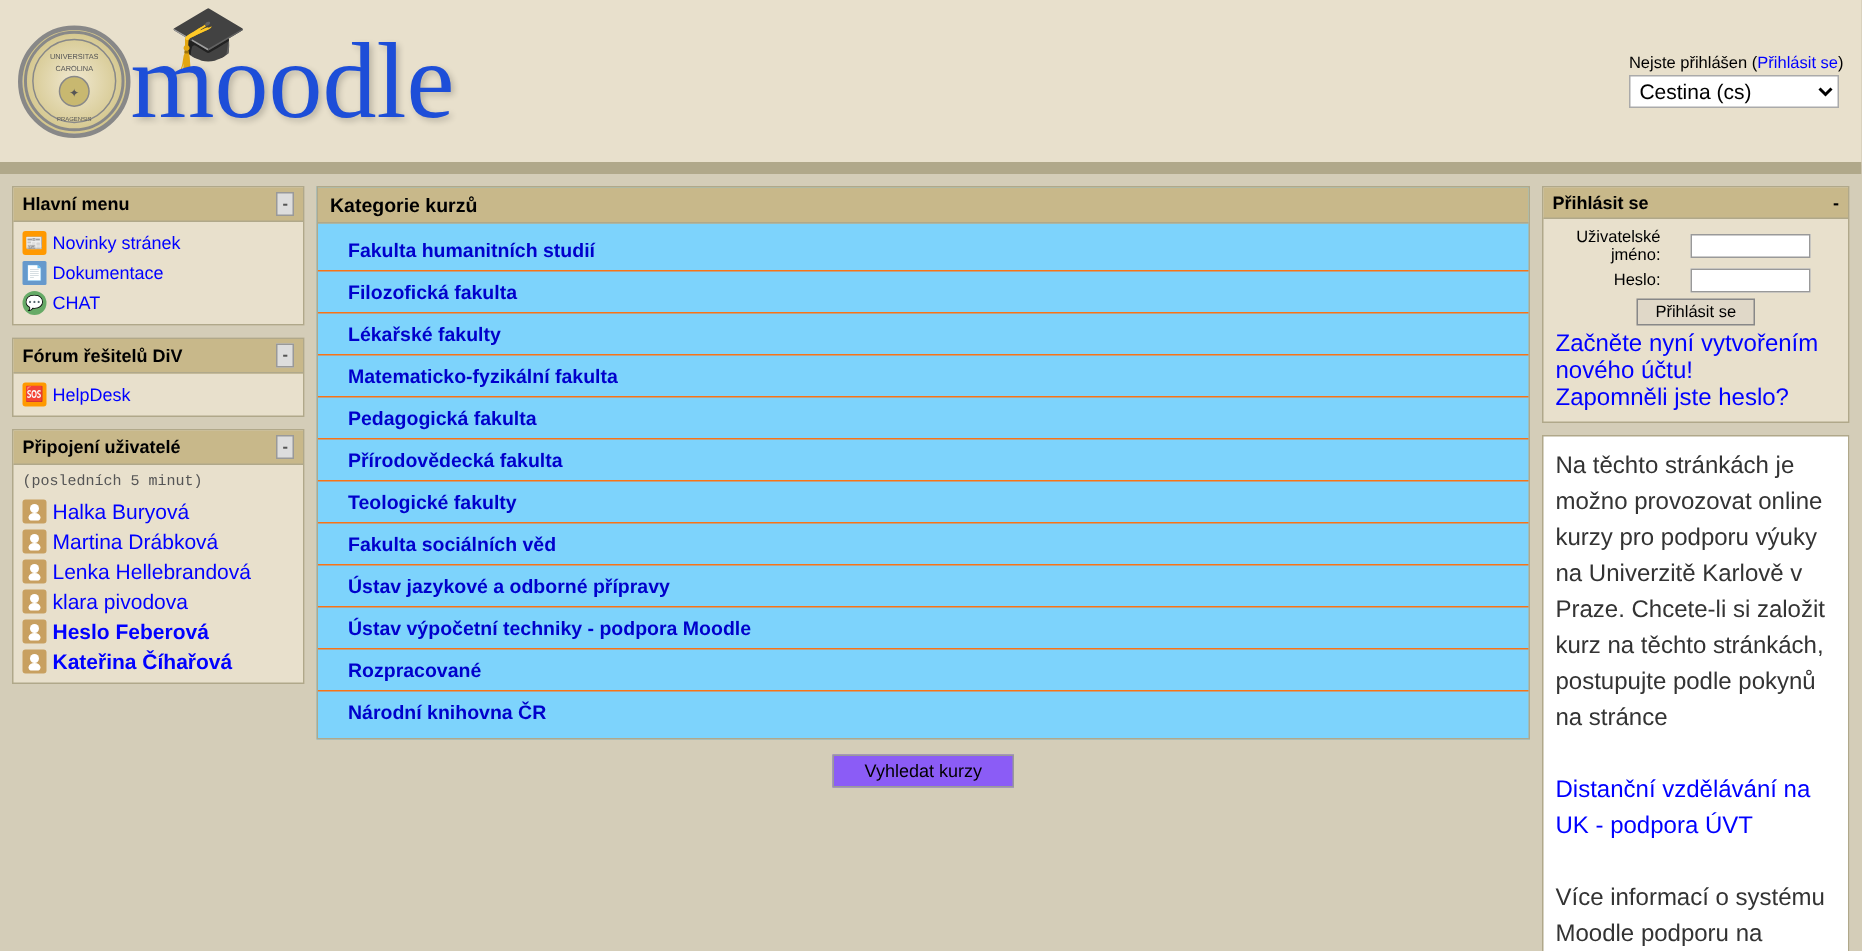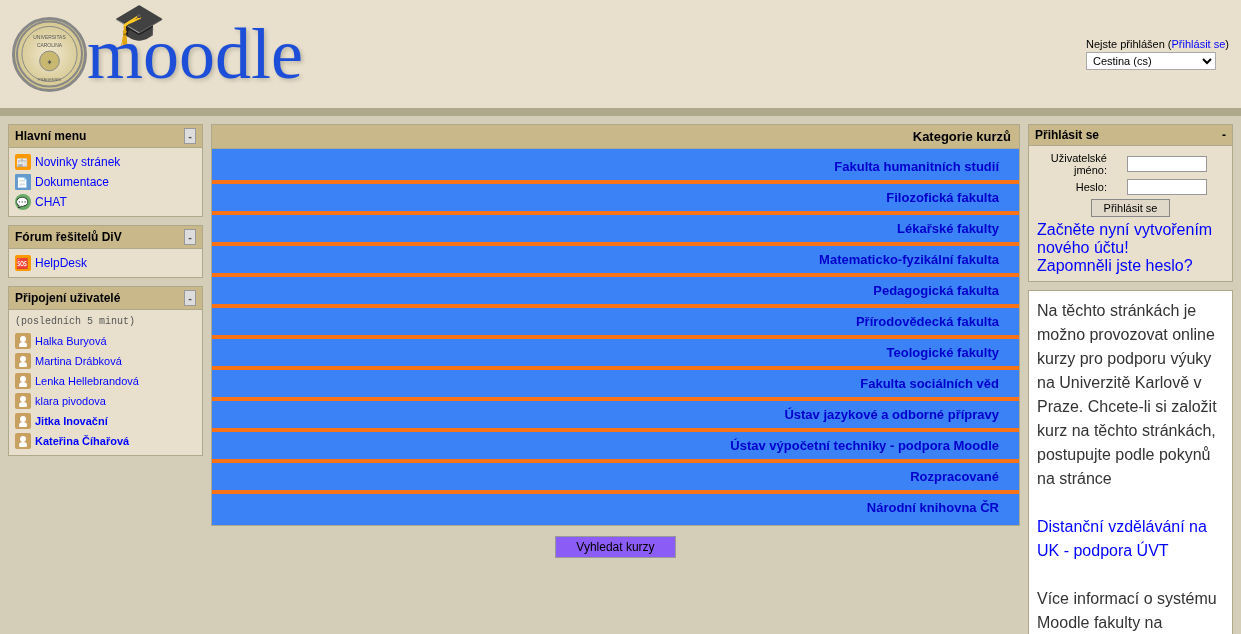--- a/index.html
+++ b/index.html
@@ -33,25 +33,25 @@
       text-align: right;
       font-size: 11px;
     }
     #header-top-right a { color: #00f; text-decoration: none; }
     #lang-select {
       display: flex;
       align-items: center;
       margin-top: 2px;
     }
     #lang-select select {
-      font-size: 11px;
+      font-size: 14px;
       border: 1px solid #aaa;
       background: #fff;
       padding: 1px 2px;
-      width: 130px;
+      width: 140px;
     }
 
     
     #main-layout {
       display: flex;
       gap: 0;
       padding: 8px;
     }
 
     
@@ -122,54 +122,53 @@
       margin-right: 4px;
       flex-shrink: 0;
       display: flex;
       align-items: center;
       justify-content: center;
     }
     .user-avatar svg { width: 12px; height: 12px; }
     .user-link {
       color: #00f;
       text-decoration: none;
-      font-size: 11px;
+      font-size: 14px;
     }
     .user-link.bold { font-weight: bold; }
 
     .subtext {
       font-size: 10px;
       color: #555;
       padding: 2px 0 4px 0;
       font-family: Liberation Mono, monospace;
     }
 
     
     #center-content {
       flex: 1;
       margin: 0 8px;
     }
     .categories-block {
-      background: #3b82f6;
+      background: #7dd3fc;
       border: 1px solid #b0a88a;
-      text-align: right;
     }
     .categories-header {
       background: #c8b88a;
       border-bottom: 1px solid #b0a88a;
       padding: 4px 8px;
       font-weight: bold;
       font-size: 13px;
     }
     .categories-content {
       padding: 4px 0;
     }
     .category-row {
       padding: 6px 20px;
-      border-bottom: 4px solid #f97316;
+      border-bottom: 1px solid #f97316;
     }
     .category-row:last-child {
       border-bottom: none;
     }
     .category-link {
       color: #00c;
       text-decoration: none;
       font-size: 13px;
       font-weight: bold;
     }
@@ -408,21 +407,21 @@
           </div>
           <a href="#" class="user-link">klara pivodova</a>
         </div>
         <div class="user-entry">
           <div class="user-avatar">
             <svg viewBox="0 0 12 12">
                 <circle cx="6" cy="4" r="3" fill="#fff"></circle>
                 <ellipse cx="6" cy="10" rx="4" ry="3" fill="#fff"></ellipse>
               </svg>
           </div>
-          <a href="#" class="user-link bold">Jitka Inovační</a>
+          <a href="#" class="user-link bold">Heslo Feberová</a>
         </div>
         <div class="user-entry">
           <div class="user-avatar">
             <svg viewBox="0 0 12 12">
                 <circle cx="6" cy="4" r="3" fill="#fff"></circle>
                 <ellipse cx="6" cy="10" rx="4" ry="3" fill="#fff"></ellipse>
               </svg>
           </div>
           <a href="#" class="user-link bold">Kateřina Číhařová</a>
         </div>
@@ -503,21 +502,21 @@
           <a href="#">Zapomněli jste heslo?</a>
         </div>
       </div>
     </div>
 
     <div class="info-block">
       <span>Na těchto stránkách je možno provozovat online kurzy pro podporu výuky na Univerzitě Karlově v Praze. Chcete-li si založit kurz na těchto stránkách, postupujte podle pokynů na stránce</span>
       <br><br>
       <a href="#">Distanční vzdělávání na UK - podpora ÚVT</a>
       <br><br>
-      <span>Více informací o systému Moodle fakulty na</span>
+      <span>Více informací o systému Moodle podporu na</span>
       <br>
       <a href="#">http://moodle.cz</a>
     </div>
 
     <div class="warning-block">
       <div class="warning-block-header">
         <span>Upozornění!!</span>
         <span class="collapse-btn">-</span>
       </div>
     </div>

